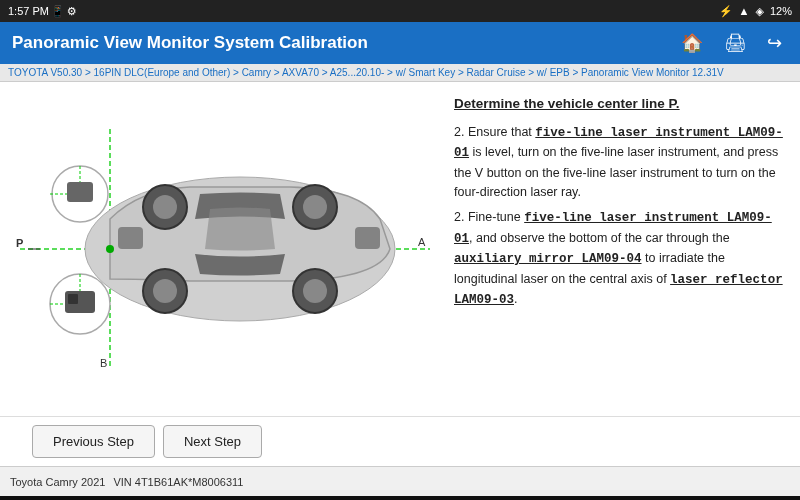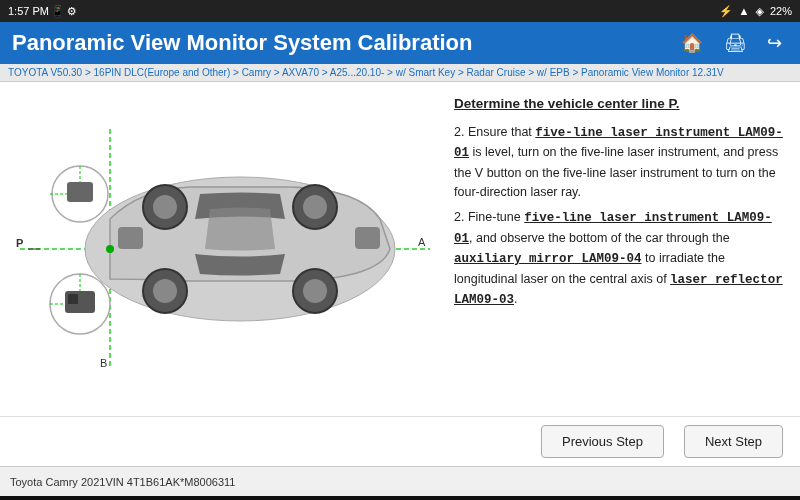--- a/index.html
+++ b/index.html
@@ -23,21 +23,21 @@
     .header {
       background: #1a6fc4;
       color: #fff;
       height: 42px;
       display: flex;
       align-items: center;
       justify-content: space-between;
       padding: 0 12px;
     }
     .header-title {
-      font-size: 22px;
+      font-size: 17px;
       font-weight: bold;
       color: #fff;
     }
     .header-icons {
       display: flex;
       gap: 8px;
       align-items: center;
     }
     .header-icon-btn {
       background: none;
@@ -114,23 +114,22 @@
       font-weight: bold;
       font-family: Liberation Mono, monospace;
     }
 
     
     .footer-nav {
       height: 50px;
       background: #fff;
       display: flex;
       align-items: center;
-      justify-content: flex-end;
-      padding: 0 17px;
-      gap: 20px;
+      padding: 0 32px;
+      gap: 8px;
       border-top: 1px solid #ddd;
     }
     .nav-btn {
       border: 1px solid #aaa;
       background: #f5f5f5;
       color: #222;
       font-size: 13px;
       padding: 8px 20px;
       border-radius: 4px;
       cursor: pointer;
@@ -139,20 +138,21 @@
     
     .info-bar {
       height: 30px;
       background: #f0f0f0;
       border-top: 1px solid #ccc;
       font-size: 11px;
       color: #333;
       display: flex;
       align-items: center;
       padding: 12px 10px;
+      gap: 8px;
     }
 
     
     .nav-bar {
       height: 30px;
       background: #111;
       display: flex;
       align-items: center;
       justify-content: space-around;
     }
@@ -171,21 +171,21 @@
 <div class="status-bar">
   <div class="status-bar-left">
     <span>1:57 PM</span>
     <span>📱</span>
     <span>⚙</span>
   </div>
   <div class="status-bar-right">
     <span>⚡</span>
     <span>▲</span>
     <span>◈</span>
-    <span>22%</span>
+    <span>12%</span>
   </div>
 </div>
 
 <div class="header">
   <span class="header-title">Panoramic View Monitor System Calibration</span>
   <div class="header-icons">
     <button class="header-icon-btn">🏠</button>
     <button class="header-icon-btn">🖨</button>
     <button class="header-icon-btn">↪</button>
   </div>

